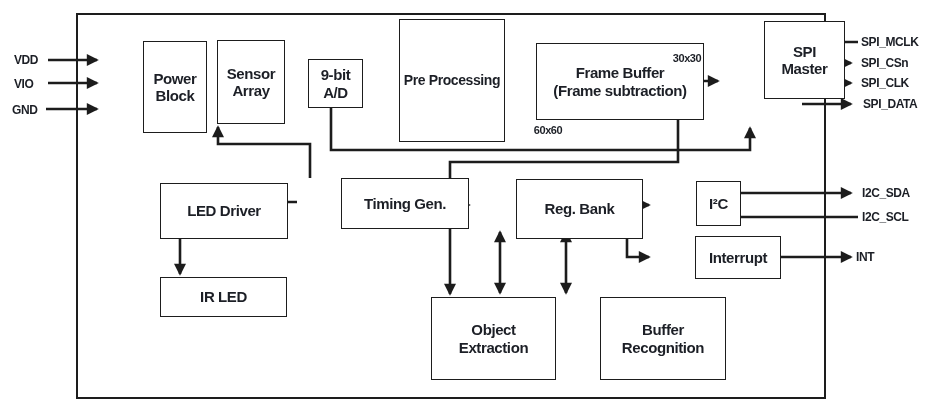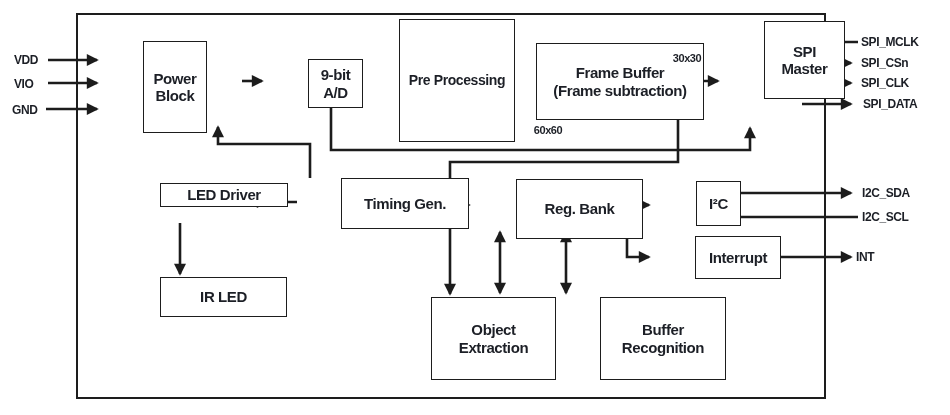--- a/index.html
+++ b/index.html
@@ -109,41 +109,45 @@
     </g>
 
     <circle cx="331" cy="81" r="4.5" fill="#1c1c1c"></circle>
   </svg>
 
   <div class="blk" style="left:100px;top:41px;width:64px;height:92px">
     <span>Power</span>
     <span>Block</span>
   </div>
 
+  <div class="blk" style="left:174px;top:40px;width:68px;height:84px">
+    <span>Sensor</span>
+    <span>Array</span>
+  </div>
 
   <div class="blk" style="left:265px;top:59px;width:55px;height:49px">
     <span>9-bit</span>
     <span>A/D</span>
   </div>
 
-  <div class="blk small-font" style="left:356px;top:19px;width:116px;height:123px">
+  <div class="blk small-font" style="left:356px;top:19px;width:106px;height:123px">
     <span>Pre Processing</span>
   </div>
 
   <div class="blk" style="left:493px;top:43px;width:168px;height:77px">
     <span>Frame Buffer</span>
     <span>(Frame subtraction)</span>
   </div>
 
   <div class="blk" style="left:721px;top:21px;width:81px;height:78px">
     <span>SPI</span>
     <span>Master</span>
   </div>
 
-  <div class="blk" style="left:117px;top:183px;width:128px;height:24px">
+  <div class="blk" style="left:117px;top:183px;width:128px;height:56px">
     <span>LED Driver</span>
   </div>
 
   <div class="blk" style="left:298px;top:178px;width:128px;height:51px">
     <span>Timing Gen.</span>
   </div>
 
   <div class="blk" style="left:473px;top:179px;width:127px;height:60px">
     <span>Reg. Bank</span>
   </div>

